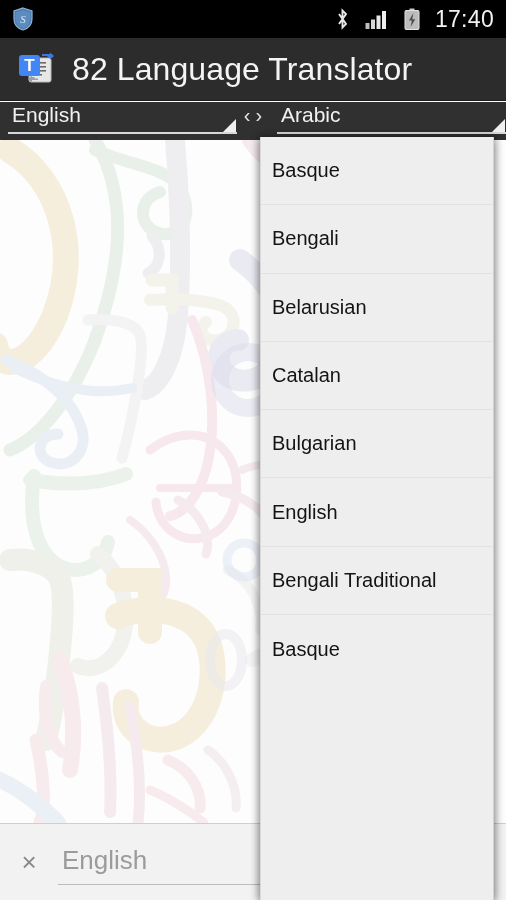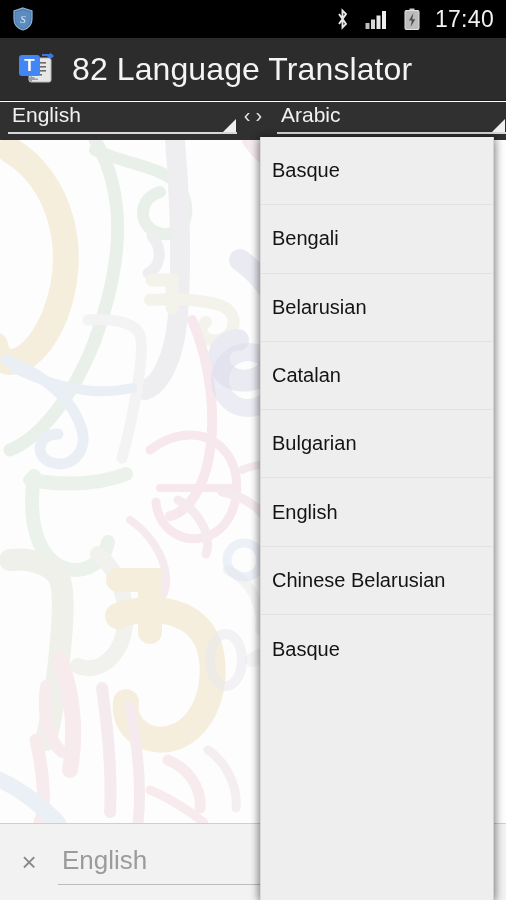--- a/index.html
+++ b/index.html
@@ -387,20 +387,20 @@
       <div class="dropdown-item">
         <span>Catalan</span>
       </div>
       <div class="dropdown-item">
         <span>Bulgarian</span>
       </div>
       <div class="dropdown-item">
         <span>English</span>
       </div>
       <div class="dropdown-item">
-        <span>Chinese Belarusian</span>
+        <span>Bengali Traditional</span>
       </div>
       <div class="dropdown-item">
         <span>Basque</span>
       </div>
     </div>
 
 </div>
 
 </body></html>

